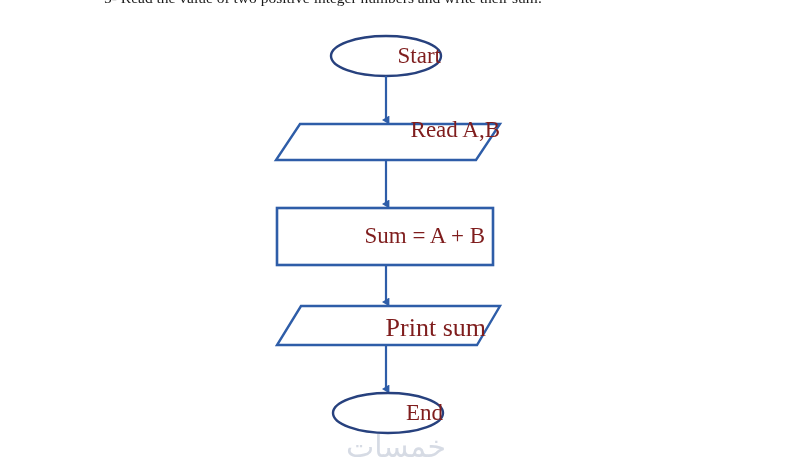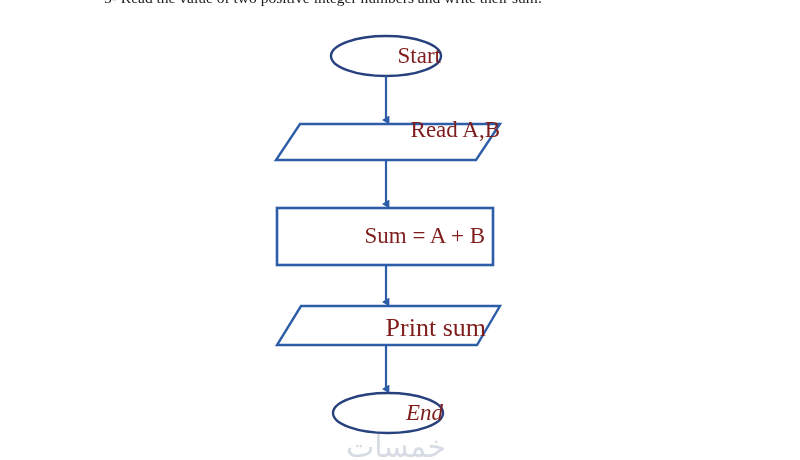--- a/index.html
+++ b/index.html
@@ -48,21 +48,21 @@
     text-align: right;
     color: #7f1d1d;
     font-family: "Liberation Serif", "DejaVu Serif", serif;
     white-space: nowrap;
     pointer-events: none;
   }
   .lbl-start  { left: 331px; top: 43px;  width: 110px; font-size: 23px; }
   .lbl-read   { left: 276px; top: 117px; width: 224px; font-size: 23px; }
   .lbl-sum    { left: 277px; top: 223px; width: 208px; font-size: 23px; }
   .lbl-print  { left: 262px; top: 313px; width: 224px; font-size: 26px; }
-  .lbl-end    { left: 333px; top: 400px; width: 110px; font-size: 23px; font-style: italic; }
+  .lbl-end    { left: 333px; top: 400px; width: 110px; font-size: 23px; }
 
   
   .watermark {
     position: absolute;
     left: 336px;
     top: 429px;
     width: 120px;
     text-align: center;
     font-family: "DejaVu Sans", sans-serif;
     font-size: 30px;

